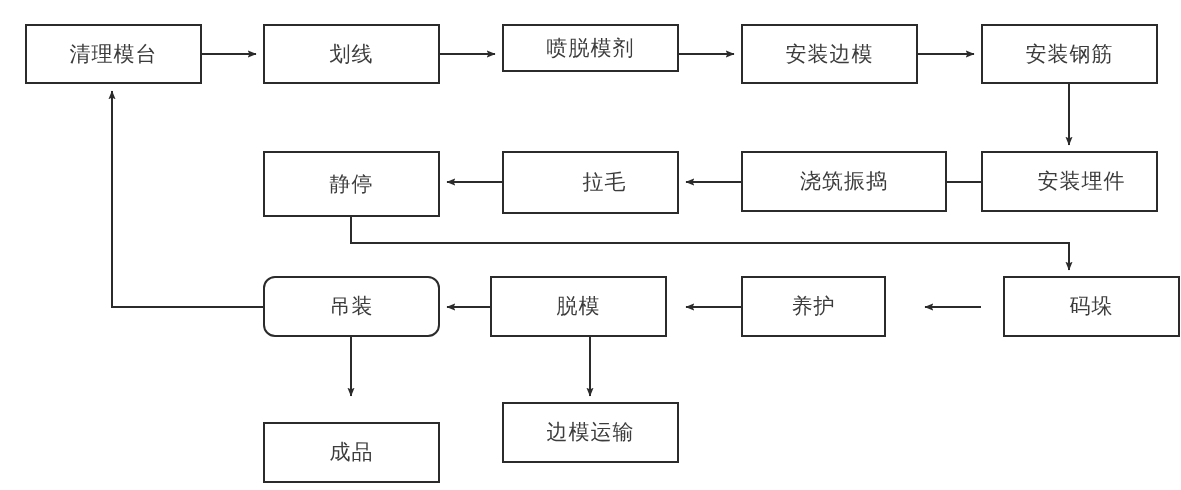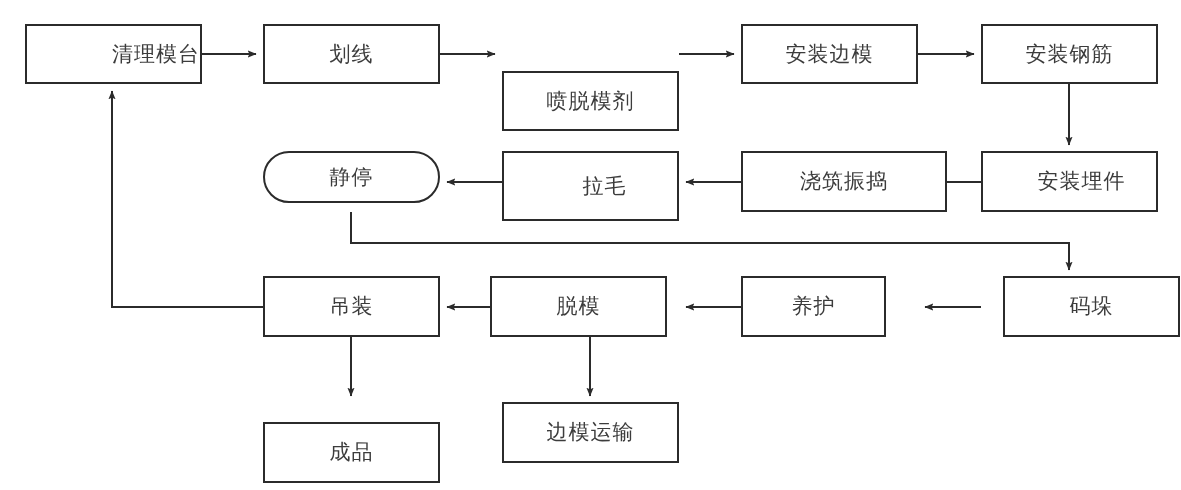--- a/index.html
+++ b/index.html
@@ -74,50 +74,50 @@
     <line x1="981" y1="307" x2="925" y2="307" stroke="#2b2b2b" stroke-width="2" marker-end="url(#arrowhead)"></line>
     <line x1="741" y1="307" x2="686" y2="307" stroke="#2b2b2b" stroke-width="2" marker-end="url(#arrowhead)"></line>
     <line x1="502" y1="307" x2="447" y2="307" stroke="#2b2b2b" stroke-width="2" marker-end="url(#arrowhead)"></line>
 
     <line x1="351" y1="337" x2="351" y2="396" stroke="#2b2b2b" stroke-width="2" marker-end="url(#arrowhead)"></line>
     <line x1="590" y1="337" x2="590" y2="396" stroke="#2b2b2b" stroke-width="2" marker-end="url(#arrowhead)"></line>
 
     <polyline points="263,307 112,307 112,91" fill="none" stroke="#2b2b2b" stroke-width="2" marker-end="url(#arrowhead)"></polyline>
   </svg>
 
-  <div class="node" style="left:25px; top:24px; width:177px; height:60px;justify-content:flex-end;">
+  <div class="node" style="left:25px; top:24px; width:177px; height:60px;">
     <span class="node-label">清理模台</span>
   </div>
   <div class="node" style="left:263px; top:24px; width:177px; height:60px;">
     <span class="node-label">划线</span>
   </div>
-  <div class="node" style="left:502px; top:24px; width:177px; height:60px;margin-top:47px;">
+  <div class="node" style="left:502px; top:24px; width:177px; height:48px;">
     <span class="node-label">喷脱模剂</span>
   </div>
   <div class="node" style="left:981px; top:24px; width:177px; height:60px;">
     <span class="node-label">安装钢筋</span>
   </div>
   <div class="node" style="left:741px; top:24px; width:177px; height:60px;">
     <span class="node-label">安装边模</span>
   </div>
 
-  <div class="node" style="left:263px; top:151px; width:177px; height:52px;border-radius:26px;">
+  <div class="node" style="left:263px; top:151px; width:177px; height:66px;">
     <span class="node-label">静停</span>
   </div>
-  <div class="node" style="left:502px; top:151px; width:177px; height:70px;padding-left:28px;">
+  <div class="node" style="left:502px; top:151px; width:177px; height:63px;padding-left:28px;">
     <span class="node-label">拉毛</span>
   </div>
   <div class="node" style="left:741px; top:151px; width:206px; height:61px;">
     <span class="node-label">浇筑振捣</span>
   </div>
   <div class="node" style="left:981px; top:151px; width:177px; height:61px;padding-left:24px;">
     <span class="node-label">安装埋件</span>
   </div>
 
-  <div class="node" style="left:263px; top:276px; width:177px; height:61px;">
+  <div class="node" style="left:263px; top:276px; width:177px; height:61px;border-radius:12px;">
     <span class="node-label">吊装</span>
   </div>
   <div class="node" style="left:490px; top:276px; width:177px; height:61px;">
     <span class="node-label">脱模</span>
   </div>
   <div class="node" style="left:741px; top:276px; width:145px; height:61px;">
     <span class="node-label">养护</span>
   </div>
   <div class="node" style="left:981px; top:276px; width:177px; height:61px;margin-left:22px;">
     <span class="node-label">码垛</span>

